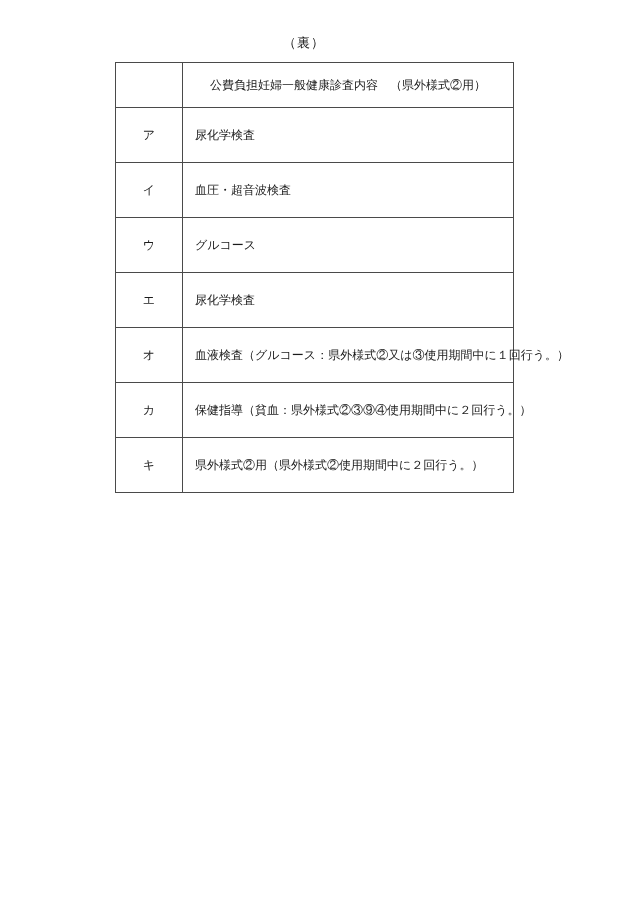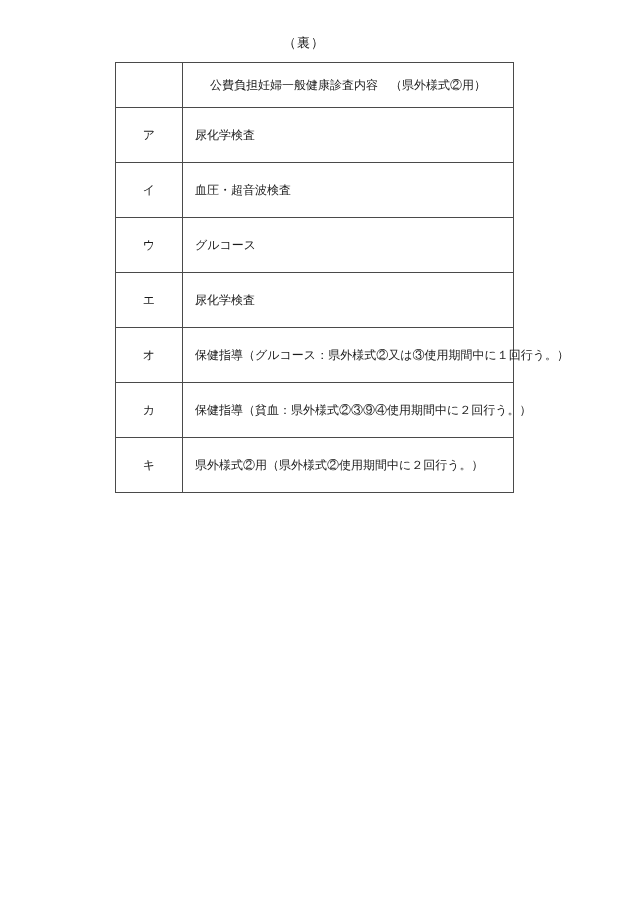--- a/index.html
+++ b/index.html
@@ -84,21 +84,21 @@
     <tr>
       <td class="label-cell">ウ</td>
       <td class="content-cell">グルコース</td>
     </tr>
     <tr>
       <td class="label-cell">エ</td>
       <td class="content-cell">尿化学検査</td>
     </tr>
     <tr>
       <td class="label-cell">オ</td>
-      <td class="content-cell">保健指導（グルコース：県外様式②又は③使用期間中に１回行う。）</td>
+      <td class="content-cell">血液検査（グルコース：県外様式②又は③使用期間中に１回行う。）</td>
     </tr>
     <tr>
       <td class="label-cell">カ</td>
       <td class="content-cell">保健指導（貧血：県外様式②③⑨④使用期間中に２回行う。）</td>
     </tr>
     <tr>
       <td class="label-cell">キ</td>
       <td class="content-cell">県外様式②用（県外様式②使用期間中に２回行う。）</td>
     </tr>
   </tbody>

